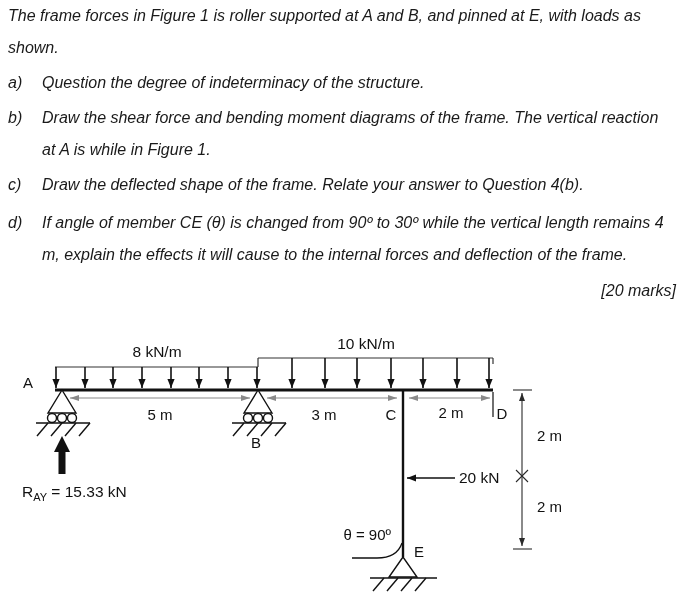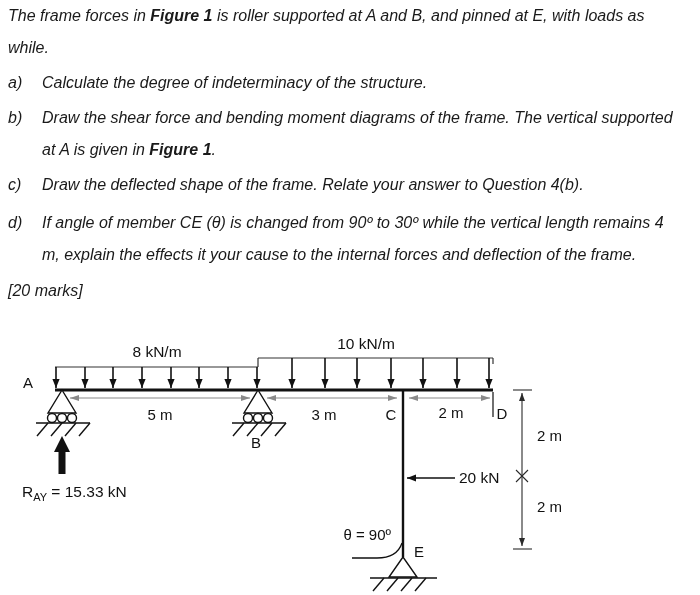--- a/index.html
+++ b/index.html
@@ -14,68 +14,68 @@
     overflow:hidden;
     box-sizing:border-box;
     padding:0 6px 0 8px;
   }
   .line{line-height:32px;white-space:nowrap;}
   .intro{margin-top:0;}
   .q{display:flex;margin-top:3px;}
   .q .ql{flex:0 0 34px;line-height:32px;}
   .q .qt{flex:1;}
   .q-d{margin-top:6px;}
-  .marks{margin-top:4px;line-height:32px;text-align:left;padding-right:18px;}
-  b{font-weight:bold;}
+  .marks{margin-top:4px;line-height:32px;text-align:right;padding-right:18px;}
+  b{font-weight:normal;}
   svg{position:absolute;top:300px;left:0;}
   svg text{
     font-family:"Liberation Sans",sans-serif;
     font-style:normal;
     font-size:15px;
     fill:#111111;
   }
   svg text.big{font-size:15.5px;}
 </style>
 </head>
 <body>
 
 <div class="page">
 
   <div class="intro">
     <div class="line"><span>The frame forces in </span><b>Figure 1</b><span> is roller supported at A and B, and pinned at E, with loads as</span></div>
-    <div class="line">while.</div>
+    <div class="line">shown.</div>
   </div>
 
   <div class="q">
     <span class="ql">a)</span>
     <div class="qt">
-      <div class="line">Calculate the degree of indeterminacy of the structure.</div>
+      <div class="line">Question the degree of indeterminacy of the structure.</div>
     </div>
   </div>
 
   <div class="q">
     <span class="ql">b)</span>
     <div class="qt">
-      <div class="line">Draw the shear force and bending moment diagrams of the frame. The vertical supported</div>
-      <div class="line"><span>at A is given in </span><b>Figure 1</b><span>.</span></div>
+      <div class="line">Draw the shear force and bending moment diagrams of the frame. The vertical reaction</div>
+      <div class="line"><span>at A is while in </span><b>Figure 1</b><span>.</span></div>
     </div>
   </div>
 
   <div class="q">
     <span class="ql">c)</span>
     <div class="qt">
       <div class="line">Draw the deflected shape of the frame. Relate your answer to Question 4(b).</div>
     </div>
   </div>
 
   <div class="q q-d">
     <span class="ql">d)</span>
     <div class="qt">
       <div class="line">If angle of member CE (θ) is changed from 90º to 30º while the vertical length remains 4</div>
-      <div class="line">m, explain the effects it your cause to the internal forces and deflection of the frame.</div>
+      <div class="line">m, explain the effects it will cause to the internal forces and deflection of the frame.</div>
     </div>
   </div>
 
   <div class="marks">[20 marks]</div>
 
   <svg width="700" height="295" viewBox="0 0 700 295" xmlns="http://www.w3.org/2000/svg">
     <defs>
       <marker id="ab" orient="auto" markerUnits="userSpaceOnUse" refX="0" refY="0" overflow="visible">
         <path d="M0,0 L-9,-3.6 L-9,3.6 Z" fill="#111111"></path>
       </marker>

